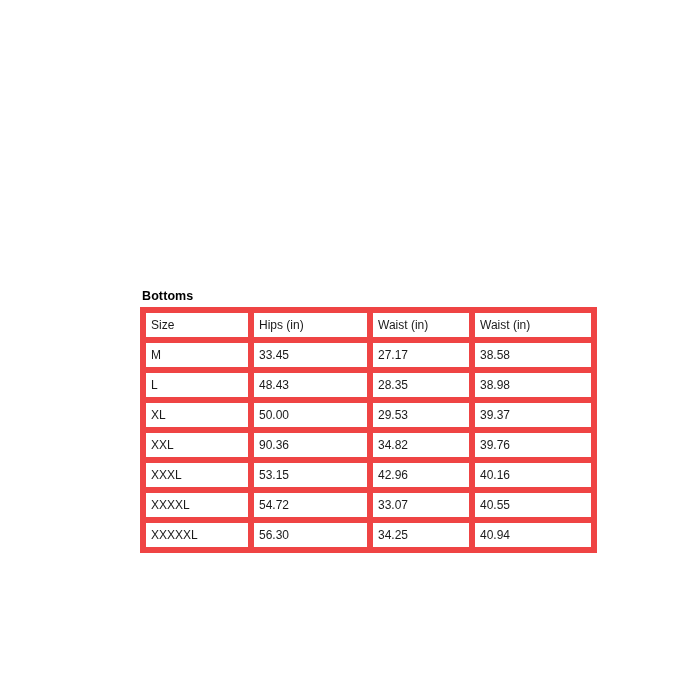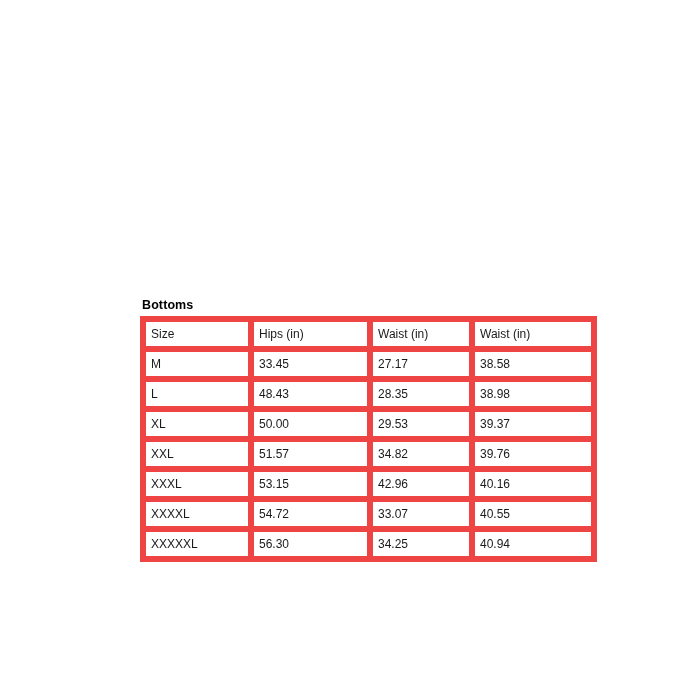--- a/index.html
+++ b/index.html
@@ -18,21 +18,20 @@
     position: relative;
     width: 700px;
     height: 700px;
     background: #ffffff;
   }
   #size-chart-block {
     position: absolute;
     left: 140px;
     top: 289px;
     width: 412px;
-    margin-top: 9px;
   }
   #chart-title {
     font-size: 12.5px;
     font-weight: bold;
     line-height: 14px;
     color: #000000;
     letter-spacing: 0.1px;
     margin: 0 0 4px 2px;
     white-space: nowrap;
   }
@@ -100,21 +99,21 @@
 
         <tr>
           <td>XL</td>
           <td>50.00</td>
           <td>29.53</td>
           <td>39.37</td>
         </tr>
 
         <tr>
           <td>XXL</td>
-          <td>51.57</td>
+          <td>90.36</td>
           <td>34.82</td>
           <td>39.76</td>
         </tr>
 
         <tr>
           <td>XXXL</td>
           <td>53.15</td>
           <td>42.96</td>
           <td>40.16</td>
         </tr>

